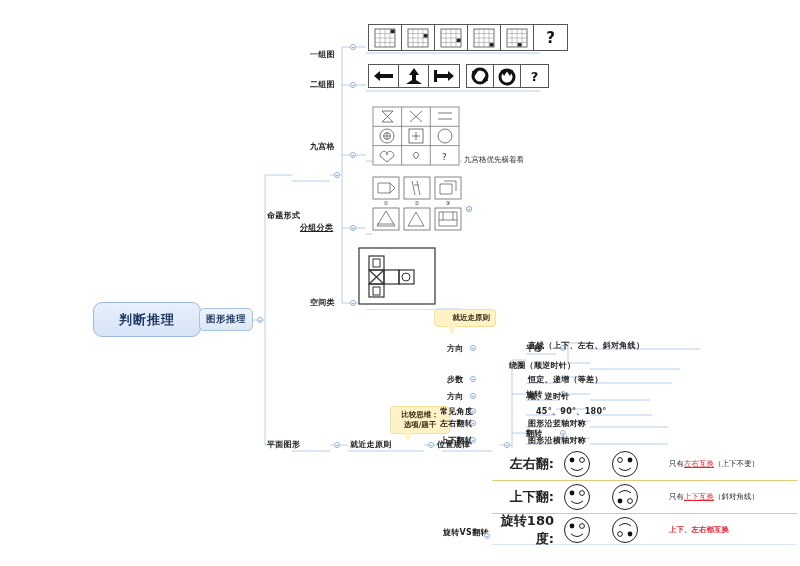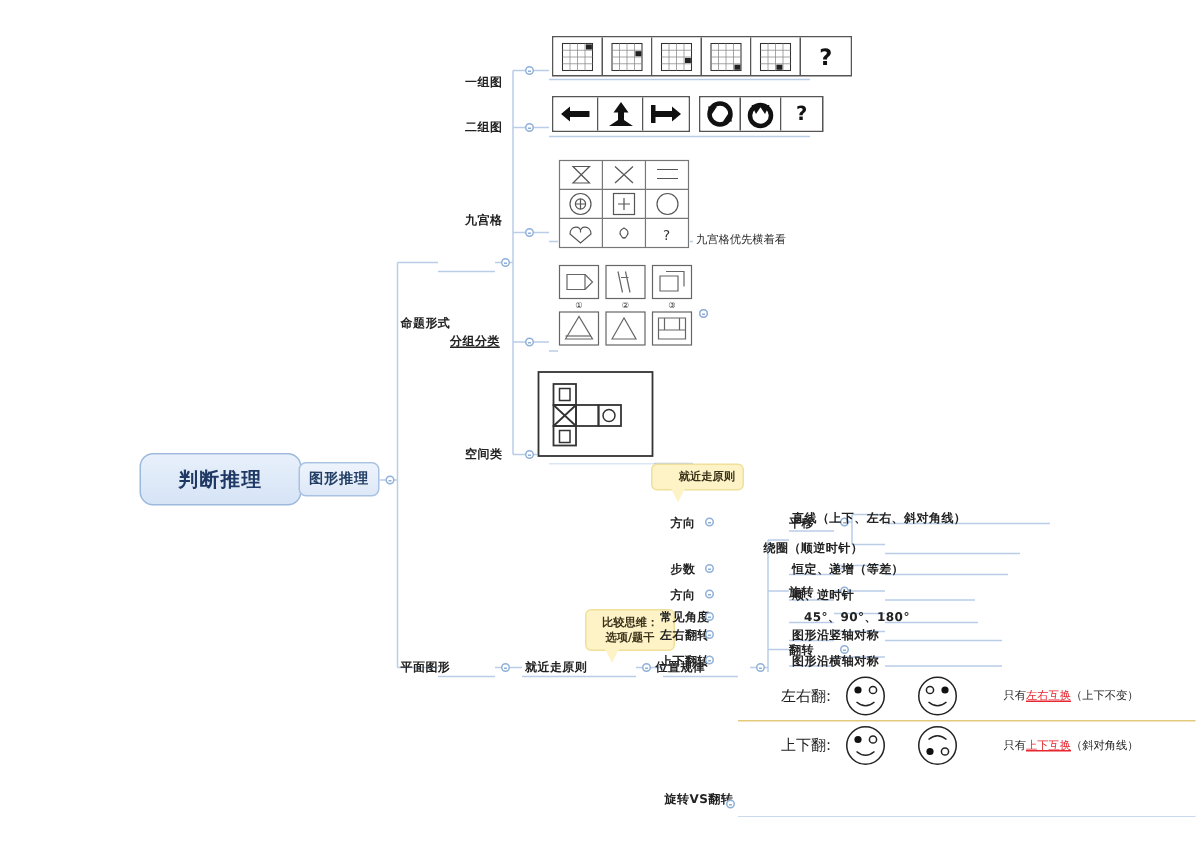--- a/index.html
+++ b/index.html
@@ -69,21 +69,21 @@
   .cell{border-right:1px solid #555;box-sizing:border-box;display:flex;
         align-items:center;justify-content:center;position:relative;background:#fff;}
   .cell:last-child{border-right:none;}
 
   .qmark{font-size:15px;font-weight:bold;color:#111;font-family:"DejaVu Sans",sans-serif;}
 
   
   .faces{position:absolute;left:492px;top:448px;width:305px;height:96px;background:#fff;}
   .facerow{position:relative;height:32px;display:flex;align-items:center;}
   .facerow+.facerow{border-top:1px solid #e3c97a;}
-  .facelbl{font-size:10px;font-weight:normal;color:#222;width:62px;text-align:right;padding-right:6px;}
+  .facelbl{font-size:13px;font-weight:bold;color:#222;width:62px;text-align:right;padding-right:6px;}
   .facetxt{font-size:7.5px;color:#222;margin-left:27px;white-space:nowrap;}
   .hl{color:#e8262f;text-decoration:underline;}
   .hlplain{color:#e8262f;}
 </style>
 </head>
 <body>
 
 <div id="canvas">
 
   <svg class="lines" viewBox="0 0 800 566">
@@ -472,16 +472,34 @@
         <circle cx="17" cy="15" r="12.5" fill="none" stroke="#222" stroke-width="1"></circle>
         <path d="M11 11 q6 -5 12 0" fill="none" stroke="#222" stroke-width="1"></path>
         <circle cx="12" cy="19" r="2.4" fill="#111"></circle>
         <circle cx="22" cy="19" r="2.4" fill="none" stroke="#222" stroke-width="1"></circle>
       </svg>
       <div class="facetxt">
         <span>只有</span><span class="hl">上下互换</span><span>（斜对角线）</span>
       </div>
     </div>
 
+    <div class="facerow">
+      <div class="facelbl">旋转180度:</div>
+      <svg width="34" height="30" viewBox="0 0 34 30">
+        <circle cx="17" cy="15" r="12.5" fill="none" stroke="#222" stroke-width="1"></circle>
+        <circle cx="12" cy="11" r="2.4" fill="#111"></circle>
+        <circle cx="22" cy="11" r="2.4" fill="none" stroke="#222" stroke-width="1"></circle>
+        <path d="M11 19 q6 5 12 0" fill="none" stroke="#222" stroke-width="1"></path>
+      </svg>
+      <svg width="34" height="30" viewBox="0 0 34 30" style="margin-left:14px;">
+        <circle cx="17" cy="15" r="12.5" fill="none" stroke="#222" stroke-width="1"></circle>
+        <path d="M11 11 q6 -5 12 0" fill="none" stroke="#222" stroke-width="1"></path>
+        <circle cx="12" cy="19" r="2.4" fill="none" stroke="#222" stroke-width="1"></circle>
+        <circle cx="22" cy="19" r="2.4" fill="#111"></circle>
+      </svg>
+      <div class="facetxt">
+        <span></span><span class="hlplain" style="font-weight:bold;">上下、左右都互换</span><span></span>
+      </div>
+    </div>
 
   </div>
 
 </div>
 
 </body></html>

